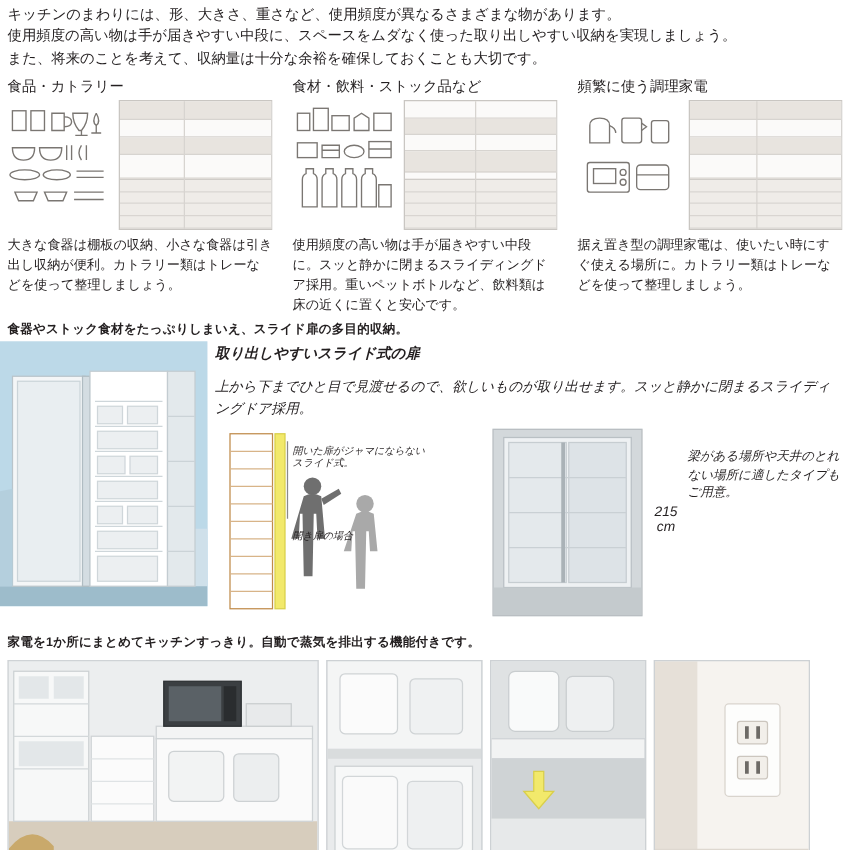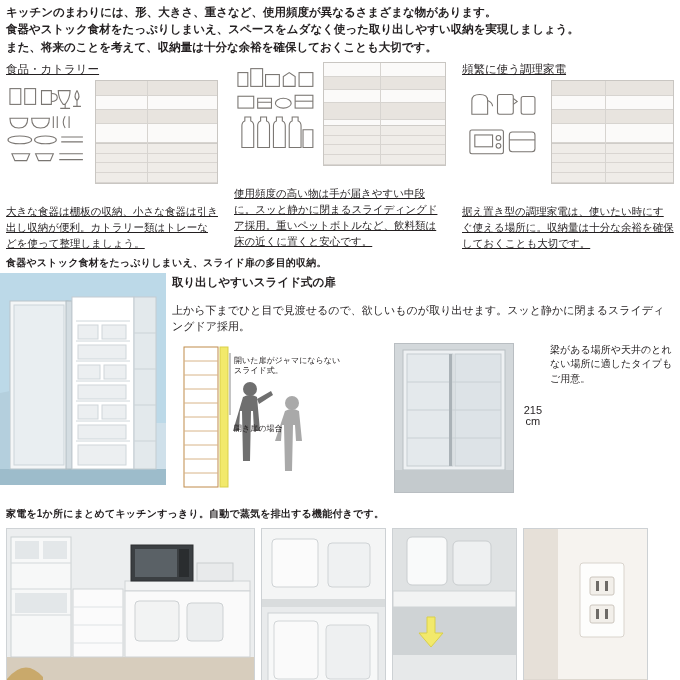--- a/index.html
+++ b/index.html
@@ -19,29 +19,27 @@
     width: 680px;
     height: 680px;
   }
   .intro {
     padding: 4px 6px 2px 6px;
     font-size: 11.5px;
     line-height: 1.52;
   }
   .intro p {
     margin: 0;
-    font-weight: bold;
   }
 
   
   .cols {
     display: flex;
     gap: 16px;
     padding: 4px 6px 0 6px;
-    text-decoration: underline;
   }
   .col {
     flex: 1 1 0;
     min-width: 0;
   }
   .col-title {
     font-size: 11.5px;
     font-weight: normal;
     margin-bottom: 3px;
   }
@@ -93,21 +91,21 @@
     box-sizing: border-box;
   }
   .drawer-block div {
     height: 25%;
     border-bottom: 1px solid #d9d5d1;
     box-sizing: border-box;
   }
   .col-note {
     font-size: 10.5px;
     line-height: 1.5;
-    margin-top: 20px;
+    margin-top: 5px;
   }
 
   
   .banner {
     font-size: 10px;
     font-weight: bold;
     padding: 4px 6px 3px 6px;
     letter-spacing: 0.2px;
   }
 
@@ -122,20 +120,21 @@
     height: 212px;
     background: linear-gradient(180deg,#cfe3ef 0%, #bcd9e8 40%, #9fc6da 100%);
     position: relative;
     overflow: hidden;
     flex: 0 0 auto;
   }
   .slide-right {
     flex: 1 1 auto;
     padding-top: 2px;
     padding-right: 6px;
+    font-style: italic;
   }
   .slide-head {
     font-size: 11.5px;
     font-weight: bold;
     margin-bottom: 3px;
   }
   .slide-text {
     font-size: 11px;
     line-height: 1.5;
     margin-top: 12px;
@@ -157,20 +156,21 @@
     background: #d9dde0;
     position: relative;
     border: 1px solid #b9bec2;
     box-sizing: border-box;
     flex: 0 0 auto;
   }
   .cab-note {
     font-size: 10px;
     line-height: 1.45;
     flex: 1 1 auto;
+    margin-top: 16px;
   }
   .badge-215 {
     position: absolute;
     right: -30px;
     top: 62px;
     font-size: 11px;
     text-align: center;
     line-height: 1.05;
   }
 
@@ -208,21 +208,21 @@
   }
   svg { display: block; }
 </style>
 </head>
 <body>
 
 <div class="page">
 
   <div class="intro">
     <p>キッチンのまわりには、形、大きさ、重さなど、使用頻度が異なるさまざまな物があります。</p>
-    <p>食器やストック食材をたっぷりしまいえ、スペースをムダなく使った取り出しやすい収納を実現しましょう。</p>
+    <p>使用頻度の高い物は手が届きやすい中段に、スペースをムダなく使った取り出しやすい収納を実現しましょう。</p>
     <p>また、将来のことを考えて、収納量は十分な余裕を確保しておくことも大切です。</p>
   </div>
 
   <div class="cols">
 
     <div class="col">
       <div class="col-title">食品・カトラリー</div>
       <div class="shelf-photo">
         <div class="items-pane">
           <svg width="100%" height="100%" viewBox="0 0 86 104">
@@ -258,20 +258,21 @@
               <div></div>
               <div></div>
           </div>
           <div class="vdiv" style="left:42%"></div>
         </div>
       </div>
       <div class="col-note">大きな食器は棚板の収納、小さな食器は引き出し収納が便利。カトラリー類はトレーなどを使って整理しましょう。</div>
     </div>
 
     <div class="col">
+      <div class="col-title">食材・飲料・ストック品など</div>
       <div class="shelf-photo">
         <div class="items-pane">
           <svg width="100%" height="100%" viewBox="0 0 86 104">
             <g fill="none" stroke="#7a7672" stroke-width="1.1">
               <rect x="4" y="10" width="10" height="14"></rect>
               <rect x="17" y="6" width="12" height="18"></rect>
               <rect x="32" y="12" width="14" height="12"></rect>
               <path d="M50 24 l0 -10 l6 -4 l6 4 l0 10 Z"></path>
               <rect x="66" y="10" width="14" height="14"></rect>
               <rect x="4" y="34" width="16" height="12"></rect>
@@ -331,21 +332,21 @@
           <div class="row" style="height:18%"></div>
           <div class="drawer-block">
             <div></div>
               <div></div>
               <div></div>
               <div></div>
           </div>
           <div class="vdiv" style="left:44%"></div>
         </div>
       </div>
-      <div class="col-note">据え置き型の調理家電は、使いたい時にすぐ使える場所に。収納量は十分な余裕を確保しておくことも大切です。</div>
+      <div class="col-note">据え置き型の調理家電は、使いたい時にすぐ使える場所に。カトラリー類はトレーなどを使って整理しましょう。</div>
     </div>
   </div>
 
   <div class="banner">食器やストック食材をたっぷりしまいえ、スライド扉の多目的収納。</div>
 
   <div class="slide-sec">
 
     <div class="slide-photo">
       <svg width="166" height="212" viewBox="0 0 166 212">
         <rect x="0" y="0" width="166" height="212" fill="#bcd9e8"></rect>

